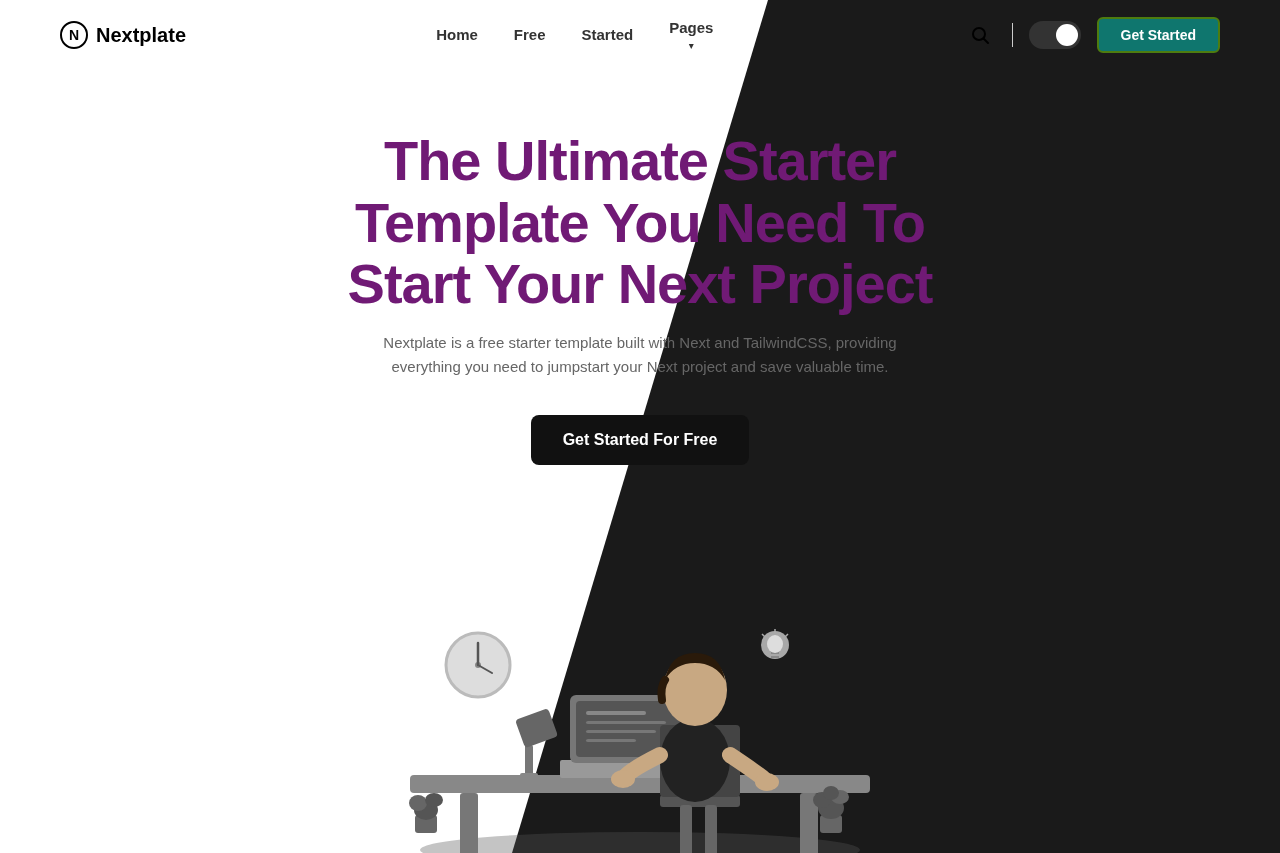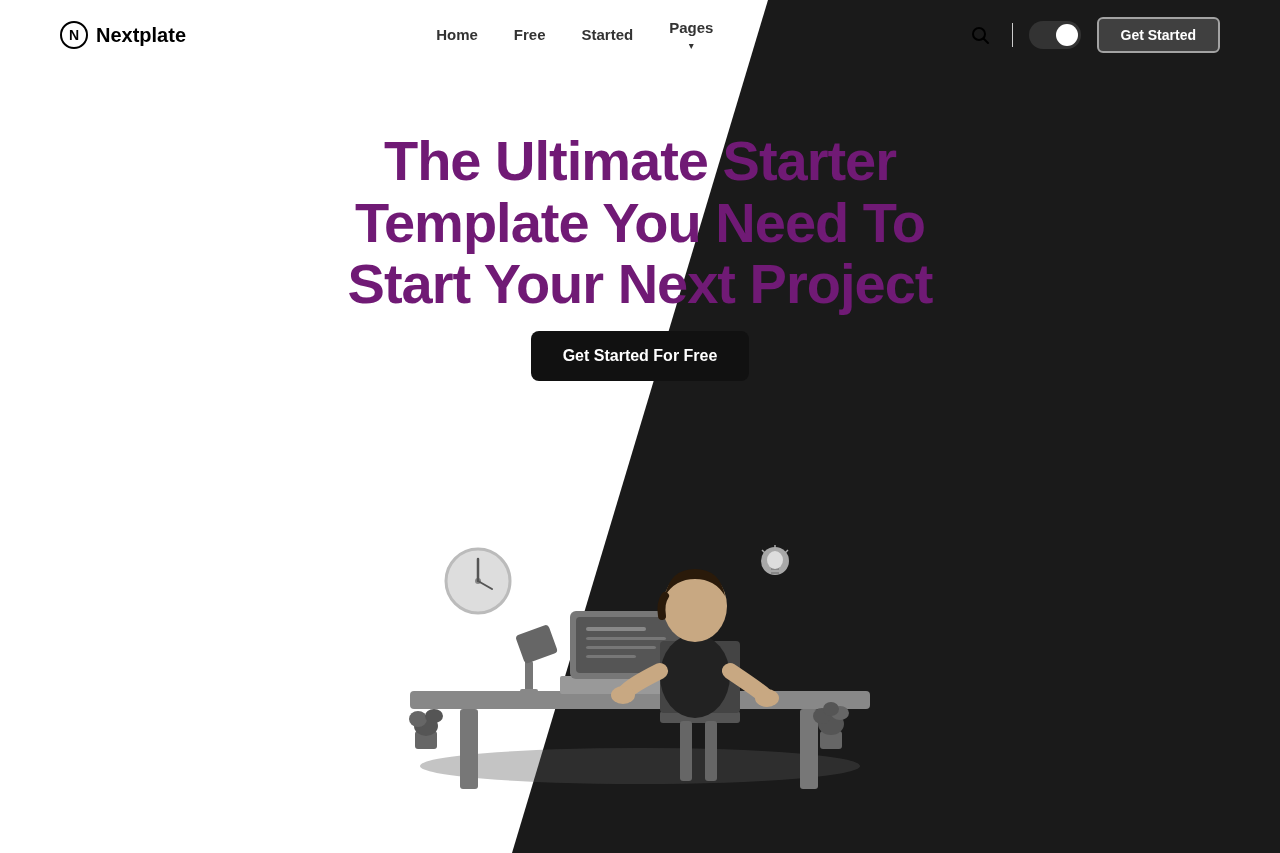--- a/index.html
+++ b/index.html
@@ -119,23 +119,23 @@
       position: absolute;
       top: 3px;
       right: 3px;
       width: 22px;
       height: 22px;
       background: #fff;
       border-radius: 50%;
     }
 
     .get-started-btn {
-      background: #404040;
+      background: #0f766e;
       color: #fff;
-      border: 2px solid #a3a3a3;
+      border: 2px solid #4d7c0f;
       padding: 8px 22px;
       border-radius: 6px;
       font-size: 14px;
       font-weight: 600;
       cursor: pointer;
     }
 
     
     .hero {
       position: relative;
@@ -243,20 +243,21 @@
       <div class="toggle-track">
         <div class="toggle-thumb"></div>
       </div>
     </div>
     <button class="get-started-btn">Get Started</button>
   </div>
 </nav>
 
 <section class="hero">
   <h1 class="hero-title">The Ultimate Starter Template You Need To Start Your Next Project</h1>
+  <p class="hero-subtitle">Nextplate is a free starter template built with Next and TailwindCSS, providing everything you need to jumpstart your Next project and save valuable time.</p>
   <button class="cta-btn">Get Started For Free</button>
 </section>
 
 <div class="illustration-area">
   <div class="desk-illustration">
     <svg class="illus-svg" viewBox="0 0 620 370" fill="none" xmlns="http://www.w3.org/2000/svg">
 
       <ellipse cx="310" cy="345" rx="220" ry="18" fill="#555" opacity="0.35"></ellipse>
 
       <rect x="80" y="270" width="460" height="18" rx="4" fill="#888"></rect>

